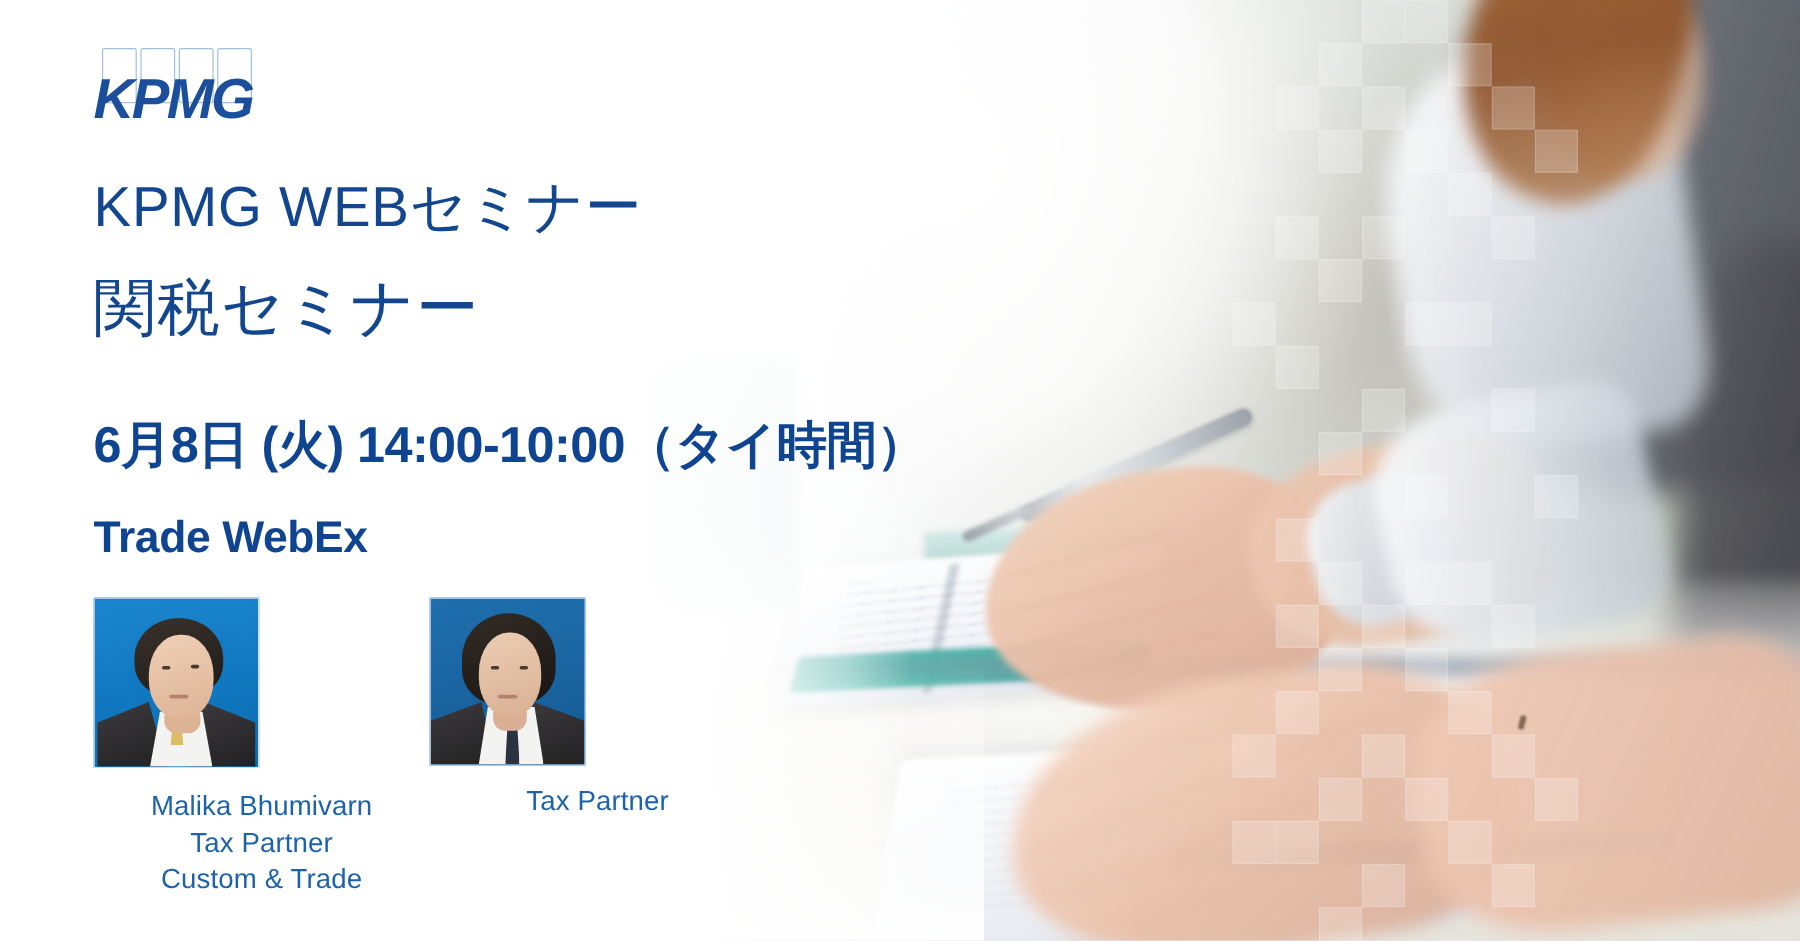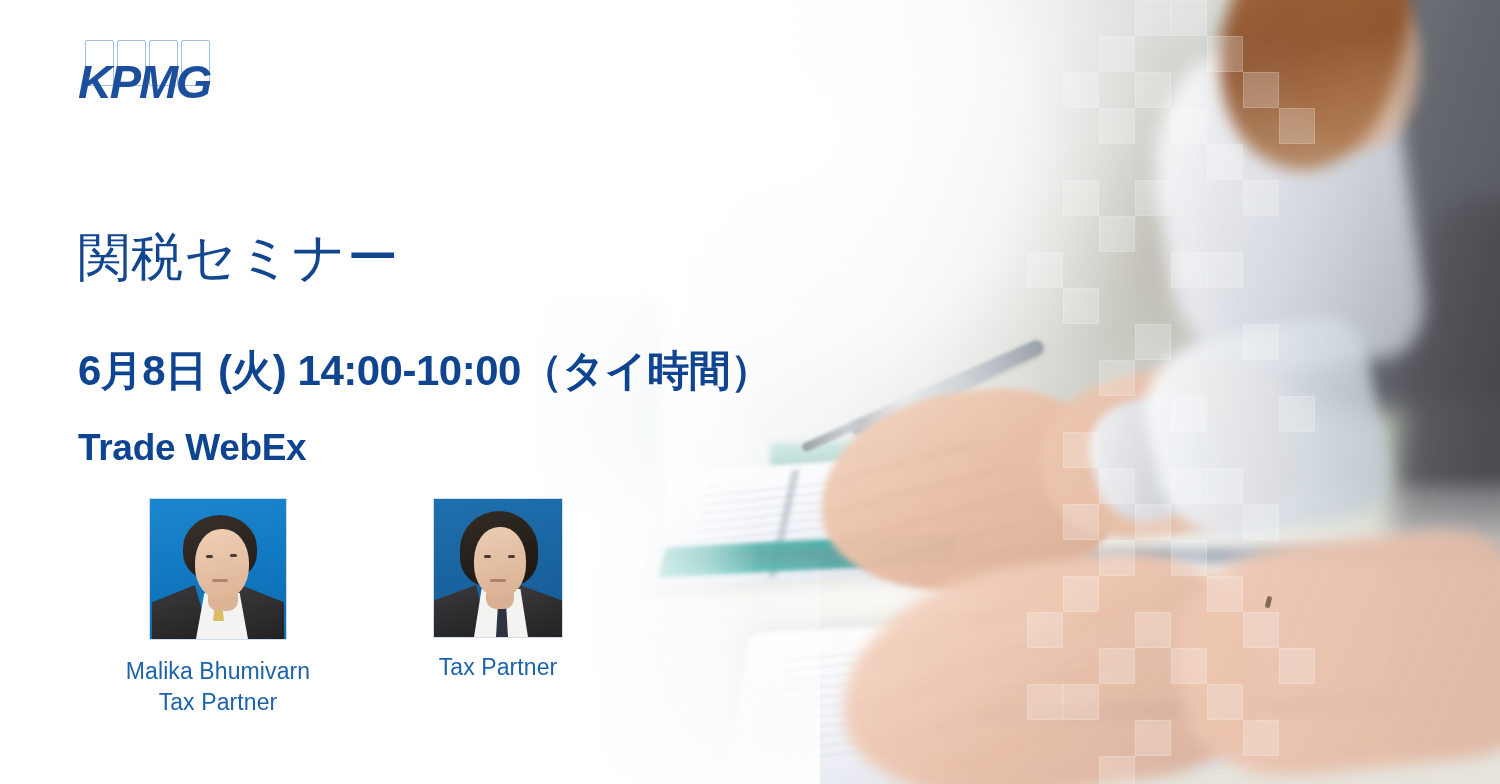--- a/index.html
+++ b/index.html
@@ -459,21 +459,20 @@
     left: 78px;
     top: 498px;
     width: 560px;
     display: flex;
     gap: 0;
   }
   .speaker {
     width: 280px;
     display: flex;
     flex-direction: column;
-    align-items: center;
   }
   .headshot {
     position: relative;
     width: 138px;
     height: 142px;
     overflow: hidden;
     background: #1479c4;
     border: 1px solid #cfdced;
     box-sizing: border-box;
   }
@@ -661,20 +660,21 @@
     <div class="logo">
       <div class="logo-boxes" id="logo-boxes">
           <span></span>
           <span></span>
           <span></span>
           <span></span>
         </div>
       <div class="logo-word">KPMG</div>
     </div>
 
+    <div class="headline-1">KPMG WEBセミナー</div>
     <div class="headline-2">関税セミナー</div>
 
     <div class="datetime">6月8日 (火) 14:00-10:00（タイ時間）</div>
 
     <div class="platform">Trade WebEx</div>
 
     <div class="speakers">
 
       <div class="speaker speaker-1">
         <div class="headshot hs-a">
@@ -686,20 +686,21 @@
           <div class="hs-neck"></div>
           <div class="hs-hair"></div>
           <div class="hs-face"></div>
           <div class="hs-eye l"></div>
           <div class="hs-eye r"></div>
           <div class="hs-mouth"></div>
         </div>
         <div class="caption">
           <div>Malika Bhumivarn</div>
           <div>Tax Partner</div>
+          <div>Custom &amp; Trade</div>
         </div>
       </div>
 
       <div class="speaker speaker-2">
         <div class="headshot hs-b">
           <div class="hs-bg"></div>
           <div class="hs-jacket-l"></div>
           <div class="hs-jacket-r"></div>
           <div class="hs-shirt"></div>
           <div class="hs-tie"></div>

